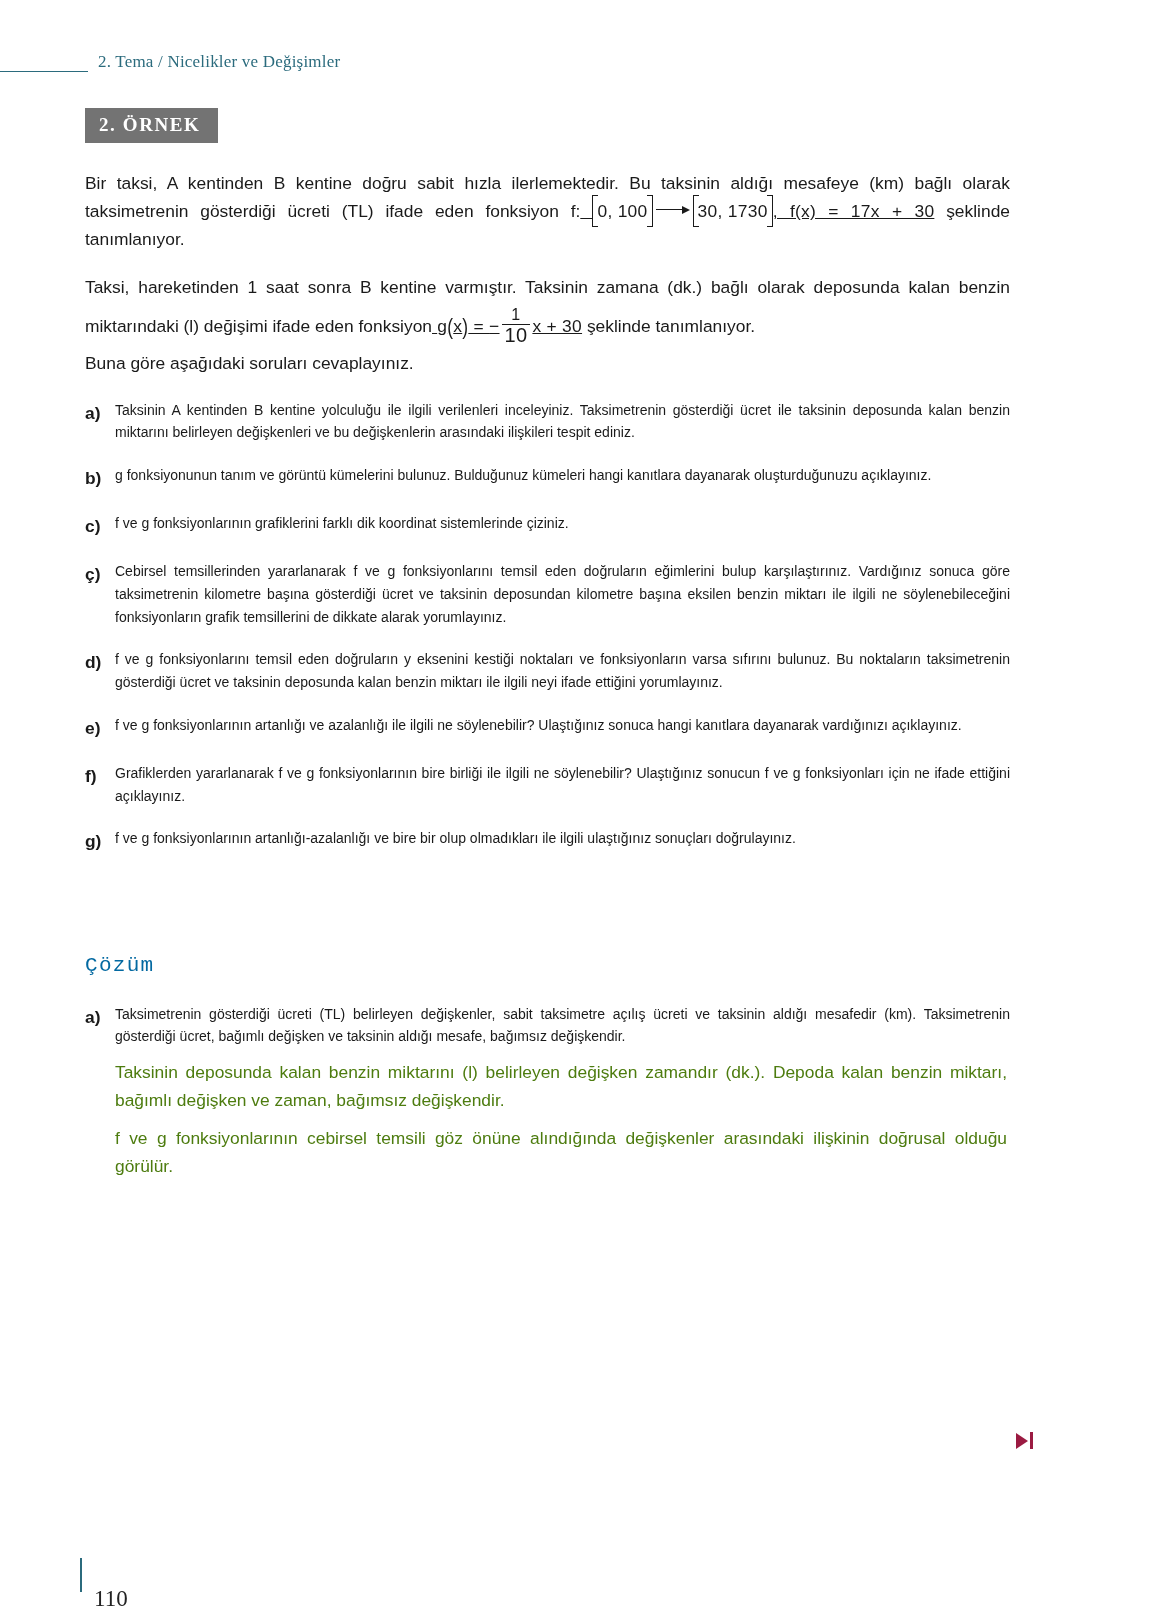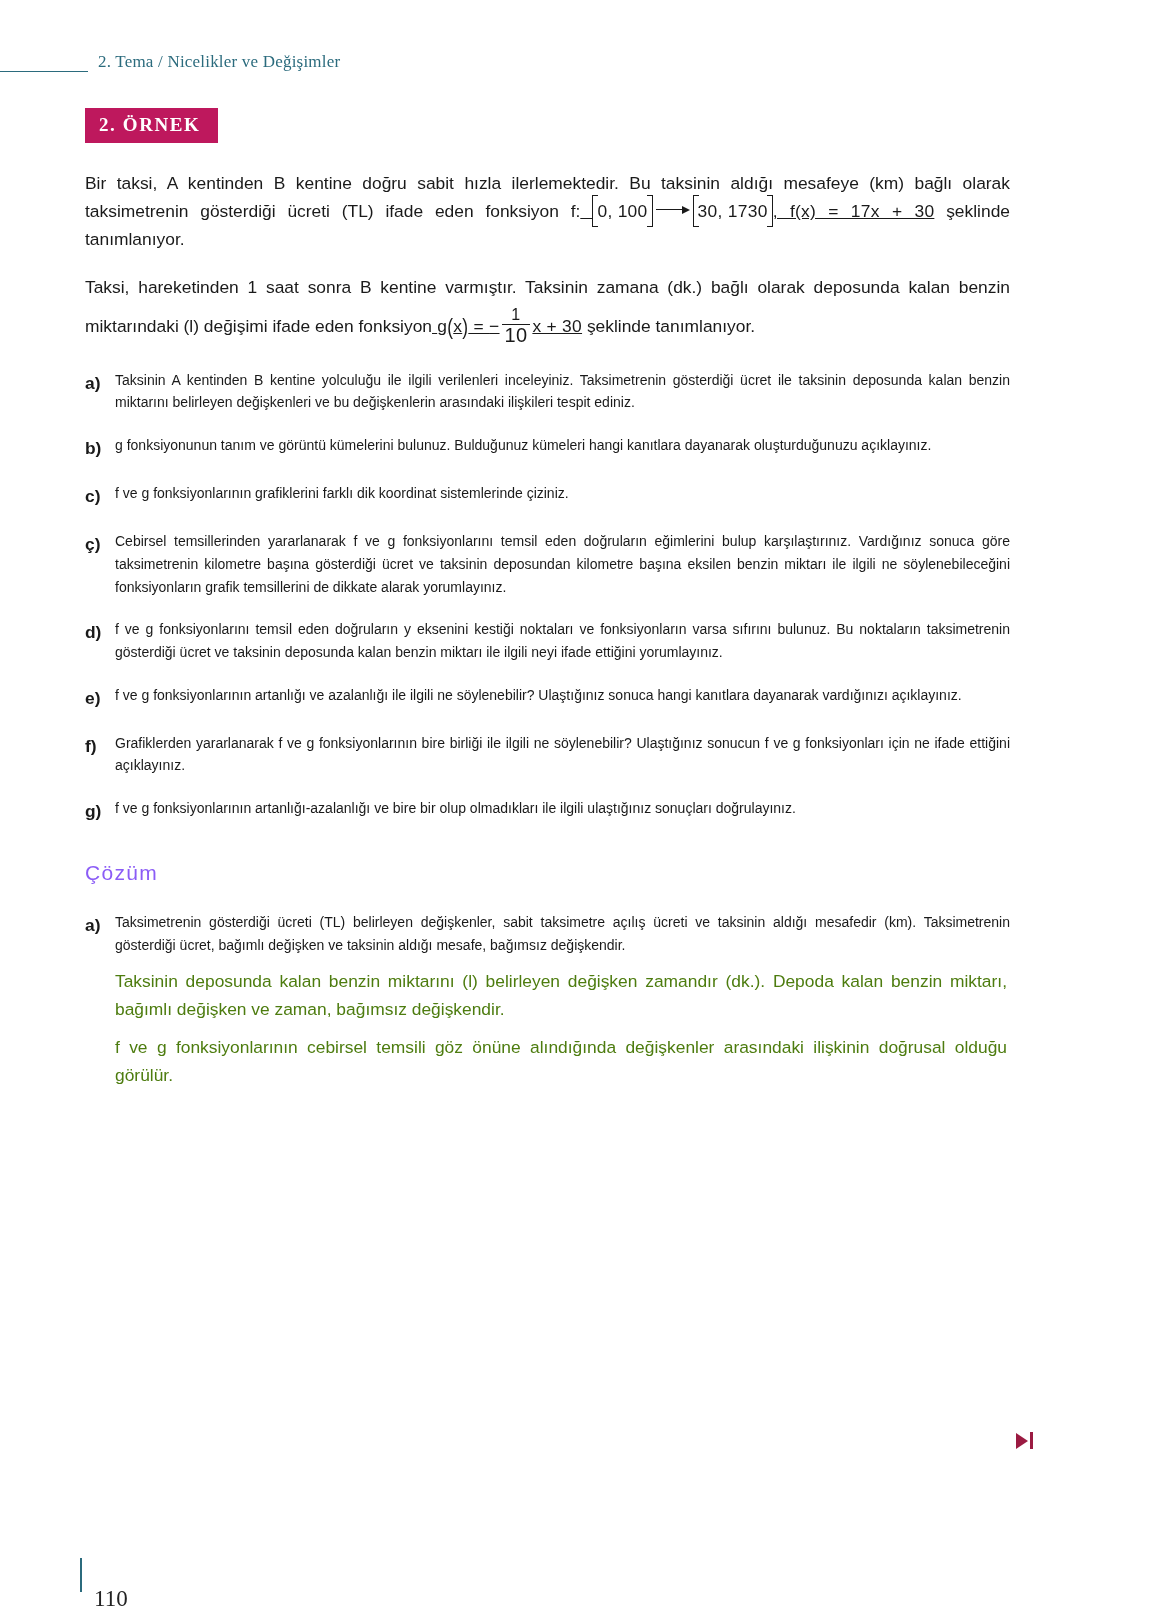--- a/index.html
+++ b/index.html
@@ -44,21 +44,21 @@
   .content {
     position: absolute;
     left: 85px;
     top: 108px;
     width: 925px;
   }
 
   
   .ornek-badge {
     display: inline-block;
-    background: #be185d;
+    background: #737373;
     color: #ffffff;
     font-family: "Liberation Serif", serif;
     font-size: 19px;
     font-weight: bold;
     letter-spacing: 1.6px;
     padding: 6px 18px 7px 14px;
     margin-bottom: 26px;
   }
 
   
@@ -165,25 +165,25 @@
   .qitem-text {
     flex: 1 1 auto;
     font-size: 14px;
     line-height: 1.62;
     text-align: justify;
     color: #1a1a1a;
   }
 
   
   .cozum-heading {
-    font-family: Liberation Sans, sans-serif;
+    font-family: Liberation Mono, monospace;
     font-size: 21px;
-    color: #8b5cf6;
+    color: #0369a1;
     letter-spacing: 1.3px;
-    margin-top: 36px;
+    margin-top: 98px;
     margin-bottom: 26px;
   }
   .alist .qitem { margin-bottom: 6px; }
   .sol-sub {
     font-size: 17.4px;
     line-height: 1.62;
     text-align: justify;
     margin: 10px 3px 0 30px;
     color: #4d7c0f;
   }
@@ -243,20 +243,21 @@
 
   
   <p class="para"><span>Bir taksi, A kentinden B kentine doğru sabit hızla ilerlemektedir. Bu taksinin aldığı mesafeye (km) bağlı olarak taksimetrenin gösterdiği ücreti (TL) ifade eden fonksiyon f:</span><span class="math"> <span class="brk">0, 100</span><span class="arrow-long"></span><span class="brk">30, 1730</span><span>, f(x) = 17x + 30</span></span> <span>şeklinde tanımlanıyor.</span></p>
 
   
   <p class="para fml-line para-spaced"><span>Taksi, hareketinden 1 saat sonra B kentine varmıştır. Taksinin zamana (dk.) bağlı olarak deposunda kalan benzin miktarındaki (l) değişimi ifade eden fonksiyon</span><span class="math"> <span>g</span><span class="paren-big">(</span><span>x</span><span class="paren-big">)</span><span> = </span><span>−</span><span class="frac">
           <span class="num">1</span>
           <span class="den">10</span>
         </span><span>x + 30</span></span> <span>şeklinde tanımlanıyor.</span></p>
 
+  <p class="para">Buna göre aşağıdaki soruları cevaplayınız.</p>
 
   
   <div class="qlist">
 
     <div class="qitem">
       <div class="qitem-label">a)</div>
       <div class="qitem-text">Taksinin A kentinden B kentine yolculuğu ile ilgili verilenleri inceleyiniz. Taksimetrenin gösterdiği ücret ile taksinin deposunda kalan benzin miktarını belirleyen değişkenleri ve bu değişkenlerin arasındaki ilişkileri tespit ediniz.</div>
     </div>
 
     <div class="qitem">

